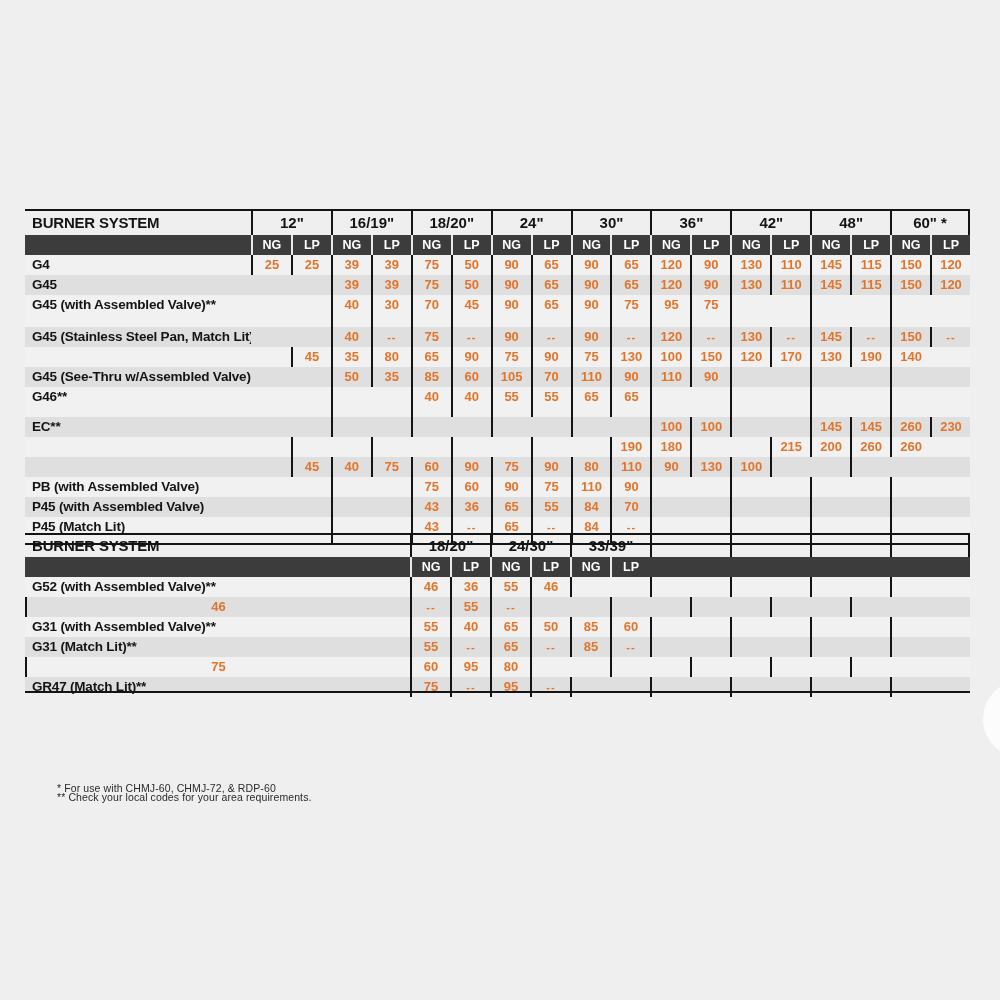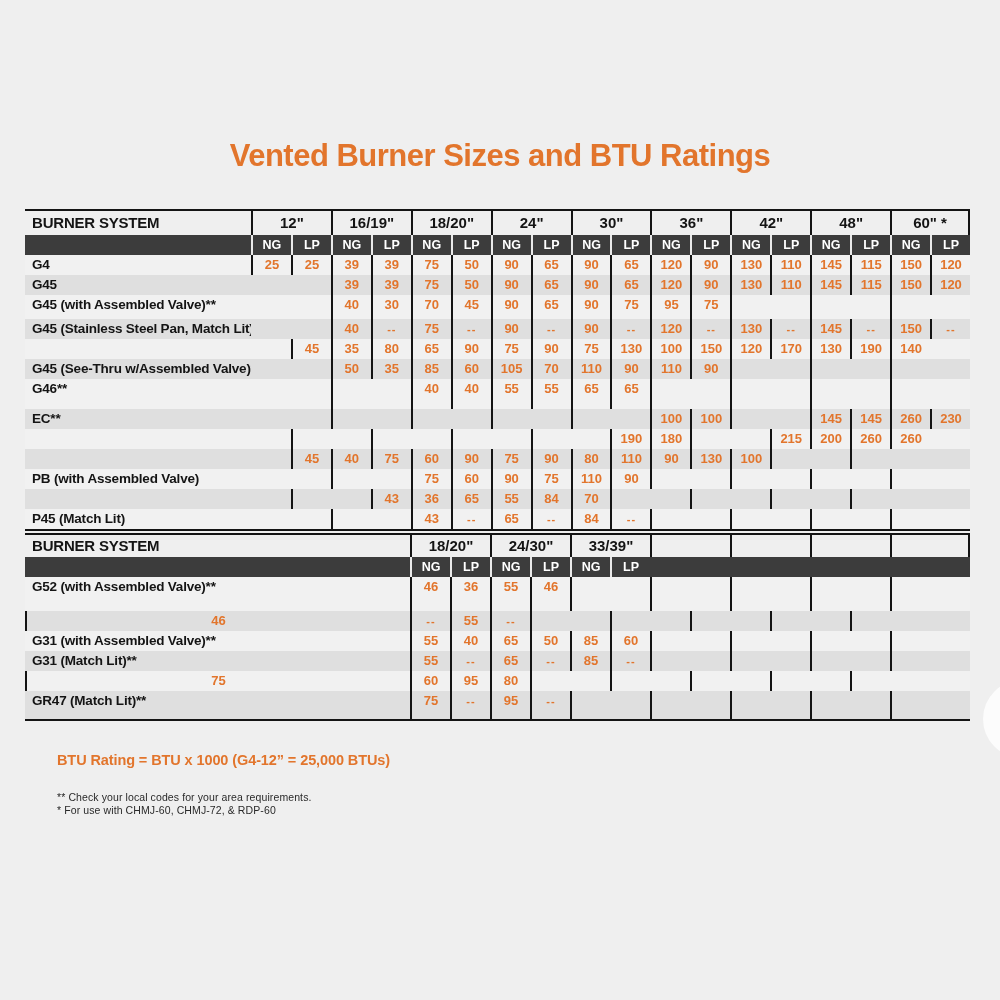--- a/index.html
+++ b/index.html
@@ -47,31 +47,30 @@
   .btu-note{
     position:absolute;left:57px;top:752px;
     font-size:14.5px;font-weight:bold;
     color:var(--accent,#E2752C);letter-spacing:-0.1px;
   }
   .footnote{
     position:absolute;left:57px;
     font-size:10.5px;color:#2A2A2A;letter-spacing:0.1px;
   }
   .fn1{top:791px;}
-  .fn2{top:804px;text-align:center;}
+  .fn2{top:782px;text-align:center;}
   .corner-circle{
     position:absolute;left:983px;top:680px;width:78px;height:78px;
     border-radius:50%;background:#FCFCFC;
   }
 </style>
 </head>
 <body style="--accent: #E2752C; --bar: #3C3C3C; --line: #141414; --bg: #EFEFEF;">
 
 <div class="canvas">
-  <h1 class="title">Vented Burner Sizes and BTU Ratings</h1>
 
   <div class="tbl" id="table1" style="top:209px">
       <div class="trow thead-row" style="grid-template-columns: 226px repeat(18, 1fr); line-height: 24px; height: 24px;">
         <div class="hlabel">BURNER SYSTEM</div>
         <div class="hsize" style="border-left: 2px solid rgb(20, 20, 20);">12"</div>
         <div class="hsize" style="border-left: 2px solid rgb(20, 20, 20);">16/19"</div>
         <div class="hsize" style="border-left: 2px solid rgb(20, 20, 20);">18/20"</div>
         <div class="hsize" style="border-left: 2px solid rgb(20, 20, 20);">24"</div>
         <div class="hsize" style="border-left: 2px solid rgb(20, 20, 20);">30"</div>
         <div class="hsize" style="border-left: 2px solid rgb(20, 20, 20);">36"</div>
@@ -135,21 +134,21 @@
         <div class="vcell" style="border-left: 2px solid rgb(20, 20, 20);">65</div>
         <div class="vcell" style="border-left: 2px solid rgb(20, 20, 20);">120</div>
         <div class="vcell" style="border-left: 2px solid rgb(20, 20, 20);">90</div>
         <div class="vcell" style="border-left: 2px solid rgb(20, 20, 20);">130</div>
         <div class="vcell" style="border-left: 2px solid rgb(20, 20, 20);">110</div>
         <div class="vcell" style="border-left: 2px solid rgb(20, 20, 20);">145</div>
         <div class="vcell" style="border-left: 2px solid rgb(20, 20, 20);">115</div>
         <div class="vcell" style="border-left: 2px solid rgb(20, 20, 20);">150</div>
         <div class="vcell" style="border-left: 2px solid rgb(20, 20, 20);">120</div>
       </div>
-      <div class="trow drow" style="grid-template-columns: 226px repeat(18, 1fr); line-height: 20px; height: 24px; background: rgb(241, 241, 241);">
+      <div class="trow drow" style="grid-template-columns: 226px repeat(18, 1fr); line-height: 20px; height: 32px; background: rgb(241, 241, 241);">
         <div class="rlabel">G45 (with Assembled Valve)**</div>
         <div class="vcell"></div>
         <div class="vcell"></div>
         <div class="vcell" style="border-left: 2px solid rgb(20, 20, 20);">40</div>
         <div class="vcell" style="border-left: 2px solid rgb(20, 20, 20);">30</div>
         <div class="vcell" style="border-left: 2px solid rgb(20, 20, 20);">70</div>
         <div class="vcell" style="border-left: 2px solid rgb(20, 20, 20);">45</div>
         <div class="vcell" style="border-left: 2px solid rgb(20, 20, 20);">90</div>
         <div class="vcell" style="border-left: 2px solid rgb(20, 20, 20);">65</div>
         <div class="vcell" style="border-left: 2px solid rgb(20, 20, 20);">90</div>
@@ -322,40 +321,41 @@
         <div class="vcell" style="border-left: 2px solid rgb(20, 20, 20);"></div>
         <div class="vcell"></div>
         <div class="vcell" style="border-left: 2px solid rgb(20, 20, 20);"></div>
         <div class="vcell"></div>
         <div class="vcell" style="border-left: 2px solid rgb(20, 20, 20);"></div>
         <div class="vcell"></div>
         <div class="vcell" style="border-left: 2px solid rgb(20, 20, 20);"></div>
         <div class="vcell"></div>
       </div>
       <div class="trow drow" style="grid-template-columns: 226px repeat(18, 1fr); line-height: 20px; height: 20px; background: rgb(223, 223, 223);">
+        <div class="rlabel">P45 (with Assembled Valve)</div>
         <div class="vcell"></div>
         <div class="vcell"></div>
         <div class="vcell" style="border-left: 2px solid rgb(20, 20, 20);"></div>
         <div class="vcell"></div>
         <div class="vcell" style="border-left: 2px solid rgb(20, 20, 20);">43</div>
         <div class="vcell" style="border-left: 2px solid rgb(20, 20, 20);">36</div>
         <div class="vcell" style="border-left: 2px solid rgb(20, 20, 20);">65</div>
         <div class="vcell" style="border-left: 2px solid rgb(20, 20, 20);">55</div>
         <div class="vcell" style="border-left: 2px solid rgb(20, 20, 20);">84</div>
         <div class="vcell" style="border-left: 2px solid rgb(20, 20, 20);">70</div>
         <div class="vcell" style="border-left: 2px solid rgb(20, 20, 20);"></div>
         <div class="vcell"></div>
         <div class="vcell" style="border-left: 2px solid rgb(20, 20, 20);"></div>
         <div class="vcell"></div>
         <div class="vcell" style="border-left: 2px solid rgb(20, 20, 20);"></div>
         <div class="vcell"></div>
         <div class="vcell" style="border-left: 2px solid rgb(20, 20, 20);"></div>
         <div class="vcell"></div>
       </div>
-      <div class="trow drow" style="grid-template-columns: 226px repeat(18, 1fr); line-height: 20px; height: 20px; background: rgb(241, 241, 241);">
+      <div class="trow drow" style="grid-template-columns: 226px repeat(18, 1fr); line-height: 20px; height: 26px; background: rgb(241, 241, 241);">
         <div class="rlabel">P45 (Match Lit)</div>
         <div class="vcell"></div>
         <div class="vcell"></div>
         <div class="vcell" style="border-left: 2px solid rgb(20, 20, 20);"></div>
         <div class="vcell"></div>
         <div class="vcell" style="border-left: 2px solid rgb(20, 20, 20);">43</div>
         <div class="vcell dash" style="border-left: 2px solid rgb(20, 20, 20);">--</div>
         <div class="vcell" style="border-left: 2px solid rgb(20, 20, 20);">65</div>
         <div class="vcell dash" style="border-left: 2px solid rgb(20, 20, 20);">--</div>
         <div class="vcell" style="border-left: 2px solid rgb(20, 20, 20);">84</div>
@@ -388,21 +388,21 @@
         <div class="fuel fuel-sep">LP</div>
         <div class="fuel fuel-sep">NG</div>
         <div class="fuel fuel-sep">LP</div>
         <div class="fuel fuel-sep">NG</div>
         <div class="fuel fuel-sep">LP</div>
         <div class="darkspan"></div>
         <div class="darkspan"></div>
         <div class="darkspan"></div>
         <div class="darkspan"></div>
       </div>
-      <div class="trow drow" style="grid-template-columns: 385px repeat(14, 1fr); line-height: 20px; height: 34px; background: rgb(241, 241, 241);">
+      <div class="trow drow" style="grid-template-columns: 385px repeat(14, 1fr); line-height: 20px; height: 20px; background: rgb(241, 241, 241);">
         <div class="rlabel">G52 (with Assembled Valve)**</div>
         <div class="vcell" style="border-left: 2px solid rgb(20, 20, 20);">46</div>
         <div class="vcell" style="border-left: 2px solid rgb(20, 20, 20);">36</div>
         <div class="vcell" style="border-left: 2px solid rgb(20, 20, 20);">55</div>
         <div class="vcell" style="border-left: 2px solid rgb(20, 20, 20);">46</div>
         <div class="vcell" style="border-left: 2px solid rgb(20, 20, 20);"></div>
         <div class="vcell"></div>
         <div class="vcell" style="border-left: 2px solid rgb(20, 20, 20);"></div>
         <div class="vcell"></div>
         <div class="vcell" style="border-left: 2px solid rgb(20, 20, 20);"></div>
@@ -471,37 +471,36 @@
         <div class="vcell"></div>
         <div class="vcell" style="border-left: 2px solid rgb(20, 20, 20);"></div>
         <div class="vcell"></div>
         <div class="vcell" style="border-left: 2px solid rgb(20, 20, 20);"></div>
         <div class="vcell"></div>
         <div class="vcell" style="border-left: 2px solid rgb(20, 20, 20);"></div>
         <div class="vcell"></div>
         <div class="vcell" style="border-left: 2px solid rgb(20, 20, 20);"></div>
         <div class="vcell"></div>
       </div>
-      <div class="trow drow" style="grid-template-columns: 385px repeat(14, 1fr); line-height: 20px; height: 28px; background: rgb(223, 223, 223);">
+      <div class="trow drow" style="grid-template-columns: 385px repeat(14, 1fr); line-height: 20px; height: 14px; background: rgb(223, 223, 223);">
         <div class="rlabel">GR47 (Match Lit)**</div>
         <div class="vcell" style="border-left: 2px solid rgb(20, 20, 20);">75</div>
         <div class="vcell dash" style="border-left: 2px solid rgb(20, 20, 20);">--</div>
         <div class="vcell" style="border-left: 2px solid rgb(20, 20, 20);">95</div>
         <div class="vcell dash" style="border-left: 2px solid rgb(20, 20, 20);">--</div>
         <div class="vcell" style="border-left: 2px solid rgb(20, 20, 20);"></div>
         <div class="vcell"></div>
         <div class="vcell" style="border-left: 2px solid rgb(20, 20, 20);"></div>
         <div class="vcell"></div>
         <div class="vcell" style="border-left: 2px solid rgb(20, 20, 20);"></div>
         <div class="vcell"></div>
         <div class="vcell" style="border-left: 2px solid rgb(20, 20, 20);"></div>
         <div class="vcell"></div>
         <div class="vcell" style="border-left: 2px solid rgb(20, 20, 20);"></div>
         <div class="vcell"></div>
       </div>
     </div>
 
-  <div class="btu-note">BTU Rating = BTU x 1000 (G4-12” = 25,000 BTUs)</div>
   <div class="footnote fn1">** Check your local codes for your area requirements.</div>
   <div class="footnote fn2">* For use with CHMJ-60, CHMJ-72, &amp; RDP-60</div>
 
   <div class="corner-circle"></div>
 </div>
 
 </body></html>

